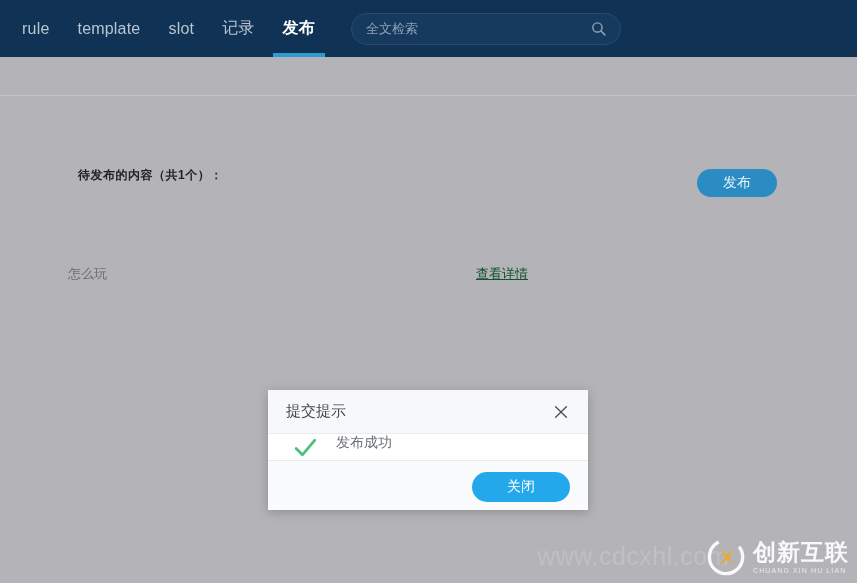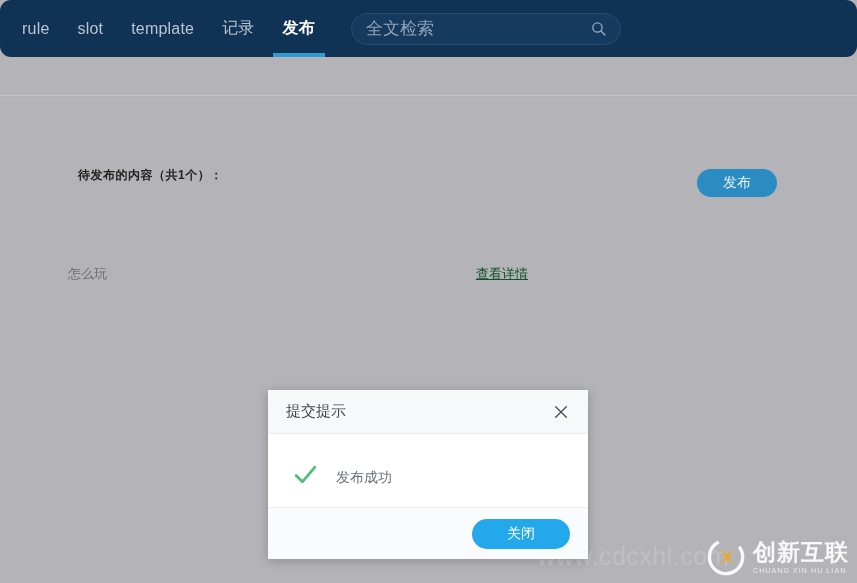--- a/index.html
+++ b/index.html
@@ -19,21 +19,20 @@
   .navbar {
     position: absolute;
     top: 0; left: 0;
     width: 857px;
     height: 57px;
     background: #103255;
     box-sizing: border-box;
     display: flex;
     align-items: center;
     padding-left: 8px;
-    border-radius: 11px;
   }
   .nav-tab {
     position: relative;
     height: 57px;
     display: flex;
     align-items: center;
     justify-content: center;
     padding: 0 14px;
     font-size: 16px;
     color: #b9c5d2;
@@ -69,21 +68,21 @@
     align-items: center;
     box-sizing: border-box;
     padding: 0 12px;
   }
   .search-input {
     flex: 1;
     background: transparent;
     border: none;
     outline: none;
     color: #cfd8e3;
-    font-size: 17px;
+    font-size: 13px;
     font-family: "Liberation Sans", "DejaVu Sans", sans-serif;
   }
   .search-input::placeholder { color: #90a3b8; }
   .search-icon {
     width: 18px; height: 18px;
     flex: 0 0 18px;
     color: #8fa3b9;
     display: flex;
     align-items: center;
     justify-content: center;
@@ -155,21 +154,21 @@
     text-decoration: underline;
     cursor: pointer;
   }
 
   
   .modal {
     position: absolute;
     left: 268px;
     top: 390px;
     width: 320px;
-    height: 169px;
+    height: 120px;
     background: #ffffff;
     box-shadow: 0 2px 10px rgba(0,0,0,.22);
     box-sizing: border-box;
     display: flex;
     flex-direction: column;
     overflow: hidden;
   }
   .modal-header {
     height: 44px;
     flex: 0 0 44px;
@@ -192,21 +191,21 @@
     justify-content: center;
     color: #4a4f55;
     cursor: pointer;
     font-size: 19px;
     line-height: 1;
   }
   .modal-body {
     flex: 1 1 auto;
     background: #ffffff;
     display: flex;
-    align-items: flex-end;
+    align-items: flex-start;
     padding: 0 0 0 24px;
     box-sizing: border-box;
   }
   .check-icon {
     width: 26px; height: 26px;
     flex: 0 0 26px;
     color: #4cbf7d;
     display: flex;
     align-items: center;
     justify-content: center;
@@ -219,21 +218,20 @@
   .modal-footer {
     height: 52px;
     flex: 0 0 52px;
     background: #fafbfc;
     border-top: 1px solid #eaebec;
     display: flex;
     align-items: center;
     justify-content: flex-end;
     padding-right: 18px;
     box-sizing: border-box;
-    margin-top: 20px;
   }
   .close-btn {
     width: 98px;
     height: 30px;
     border-radius: 15px;
     background: #23a8ec;
     color: #ffffff;
     font-size: 14px;
     border: none;
     cursor: pointer;
@@ -286,26 +284,26 @@
 <body>
 
 <div class="navbar">
 
   <div class="nav-tab">
     <span>rule</span>
 
   </div>
 
   <div class="nav-tab">
+    <span>template</span>
+
+  </div>
+
+  <div class="nav-tab">
     <span>slot</span>
-
-  </div>
-
-  <div class="nav-tab">
-    <span>template</span>
 
   </div>
 
   <div class="nav-tab">
     <span>记录</span>
 
   </div>
 
   <div class="nav-tab active">
     <span>发布</span>

